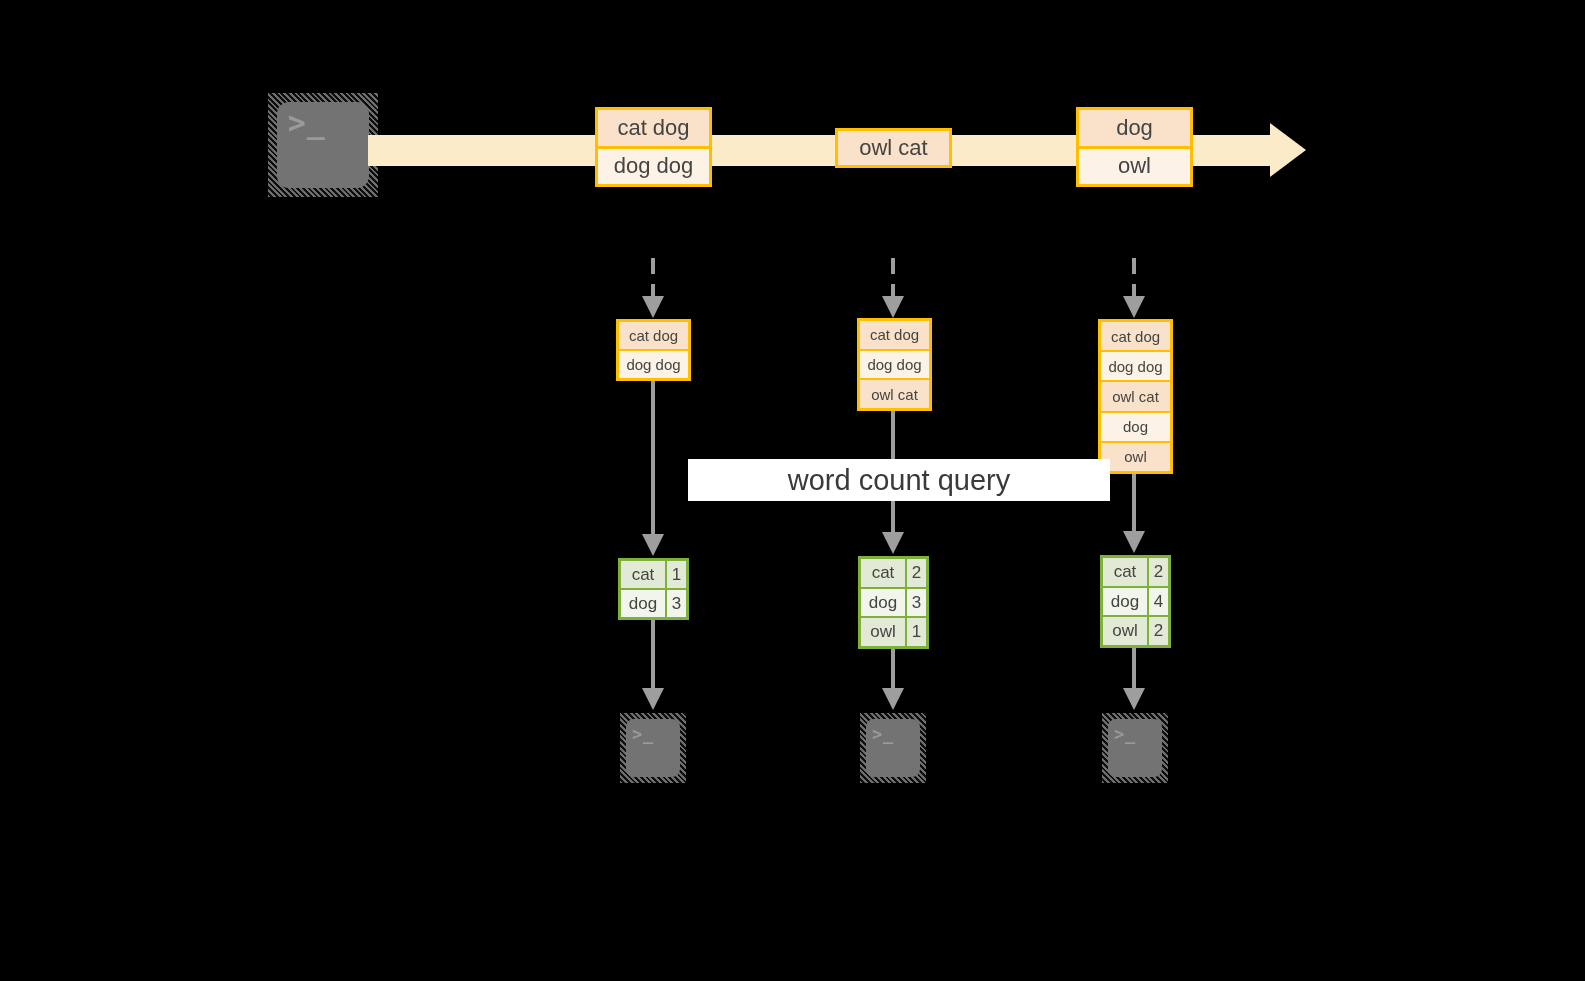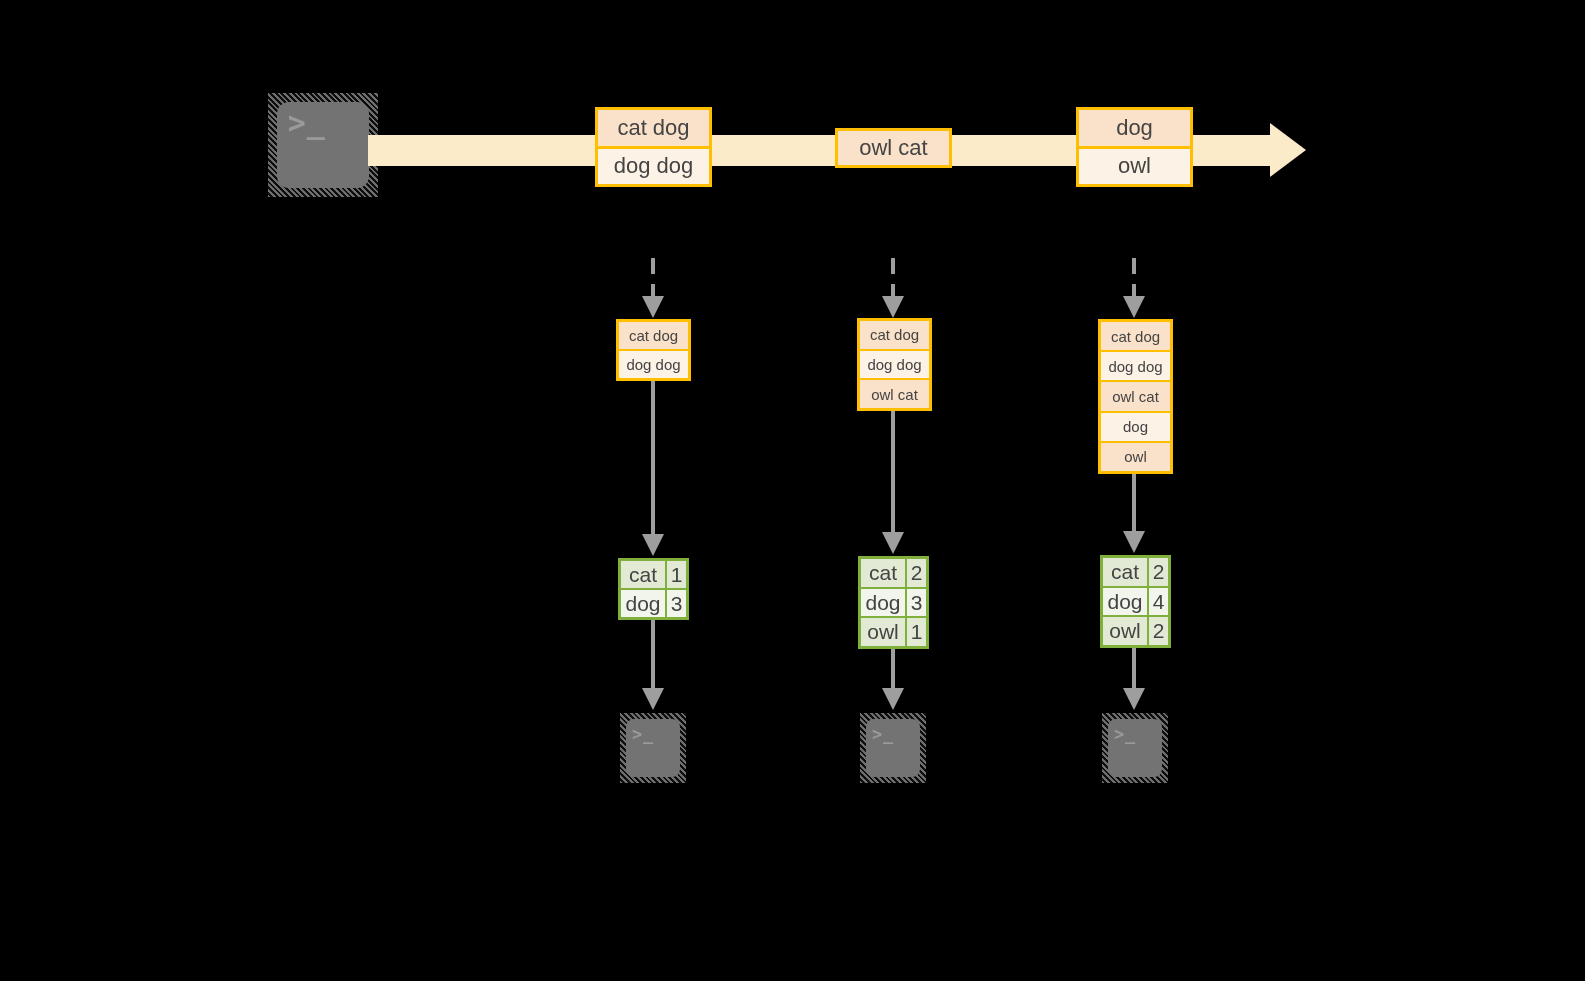--- a/index.html
+++ b/index.html
@@ -120,21 +120,21 @@
   .cnt-row {
     flex: 1 1 auto;
     display: flex;
   }
   .cnt-row + .cnt-row { border-top: 2px solid #7FB03C; }
   .cnt-word, .cnt-num {
     display: flex;
     align-items: center;
     justify-content: center;
     color: #444444;
-    font-size: 21px;
+    font-size: 17px;
     background: #E2EAD6;
     box-sizing: border-box;
   }
   .cnt-row.alt .cnt-word, .cnt-row.alt .cnt-num { background: #F1F5EB; }
   .cnt-word { flex: 0 0 44px; }
   .cnt-num  { flex: 1 1 auto; border-left: 2px solid #7FB03C; }
 
   
   .query-label {
     position: absolute;
@@ -269,14 +269,17 @@
   </div>
 
   <div class="v-line" style="left:1132px; top:648px; width:4px; height:44px;"></div>
   <div class="v-head" style="left:1123px; top:688px;"></div>
 
   <div class="terminal small" style="left:1102px; top:713px; width:66px; height:70px;">
     <div class="body"></div>
     <div class="prompt">&gt;_</div>
   </div>
 
+  <div class="query-label" style="left:688px; top:459px; width:422px; height:42px;">
+    <span>word count query</span>
+  </div>
 
 </div>
 
 </body></html>

